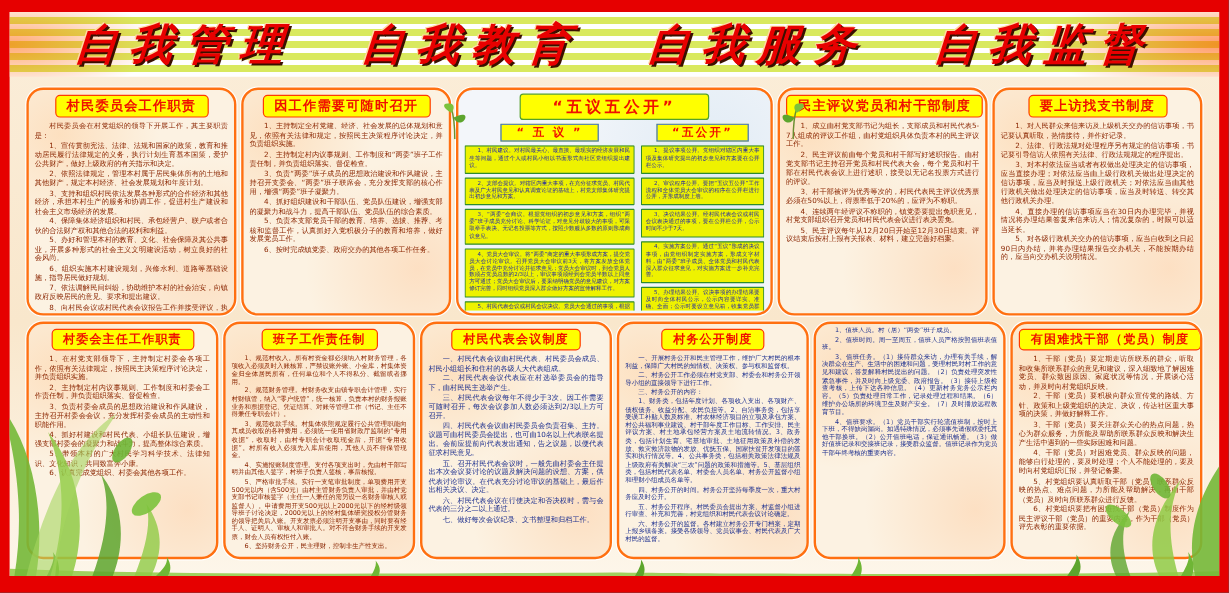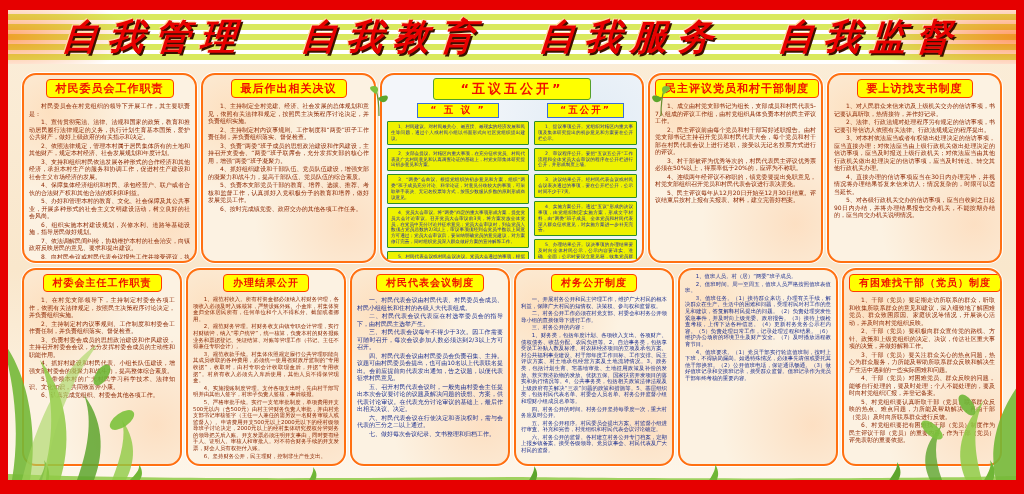--- a/index.html
+++ b/index.html
@@ -92,21 +92,21 @@
               <p>3、支持和组织村民依法发展各种形式的合作经济和其他经济，承担本村生产的服务和协调工作，促进村生产建设和社会主义市场经济的发展。</p>
               <p>4、保障集体经济组织和村民、承包经营户、联户或者合伙的合法财产权和其他合法的权利和利益。</p>
               <p>5、办好和管理本村的教育、文化、社会保障及其公共事业，开展多种形式的社会主义文明建设活动，树立良好的社会风尚。</p>
               <p>6、组织实施本村建设规划，兴修水利、道路等基础设施，指导居民做好规划。</p>
               <p>7、依法调解民间纠纷，协助维护本村的社会治安，向镇政府反映居民的意见、要求和提出建议。</p>
               <p>8、向村民会议或村民代表会议报告工作并接受评议，执行村民会议和村民代表会议的决议、决定。</p>
             </div>
         </section>
 
         <section class="panel narrow ink-red">
-          <h2 class="ptitle">最后作出相关决议</h2>
+          <h2 class="ptitle">因工作需要可随时召开</h2>
           <div class="pbody">
               <p>1、主持制定全村党建、经济、社会发展的总体规划和意见，依照有关法律和规定，按照民主决策程序讨论决定，并负责组织实施。</p>
               <p>2、主持制定村内议事规则、工作制度和“两委”班子工作责任制，并负责组织落实、督促检查。</p>
               <p>3、负责“两委”班子成员的思想政治建设和作风建设，主持召开支委会、“两委”班子联席会，充分发挥支部的核心作用，增强“两委”班子凝聚力。</p>
               <p>4、抓好组织建设和干部队伍、党员队伍建设，增强支部的凝聚力和战斗力，提高干部队伍、党员队伍的综合素质。</p>
               <p>5、负责本支部党员干部的教育、培养、选拔、推荐、考核和监督工作，认真抓好入党积极分子的教育和培养，做好发展党员工作。</p>
               <p>6、按时完成镇党委、政府交办的其他各项工作任务。</p>
             </div>
         </section>
 
@@ -168,21 +168,21 @@
               <p>1、在村党支部领导下，主持制定村委会各项工作，依照有关法律规定，按照民主决策程序讨论决定，并负责组织实施。</p>
               <p>2、主持制定村内议事规则、工作制度和村委会工作责任制，并负责组织落实、督促检查。</p>
               <p>3、负责村委会成员的思想政治建设和作风建设，主持召开村委会会议，充分发挥村委会成员的主动性和职能作用。</p>
               <p>4、抓好村建设和村民代表、小组长队伍建设，增强支部村委会的凝聚力和战斗力，提高整体综合素质。</p>
               <p>5、带领本村的广大村民学习科学技术、法律知识、文化知识，共同致富奔小康。</p>
               <p>6、认真完成党组织、村委会其他各项工作。</p>
             </div>
         </section>
 
         <section class="panel ink-red dense">
-          <h2 class="ptitle">办理结果公开</h2>
+          <h2 class="ptitle">班子工作责任制</h2>
           <div class="pbody">
               <p>1、规范村收入。所有村资金都必须纳入村财务管理，各项收入必须及时入账核算，严禁设账外账、小金库，村集体资金归全体居民所有，任何单位和个人不得私分、截留或者挪用。</p>
               <p>2、规范财务管理。村财务收支由镇专职会计管理，实行村财镇管，纳入“零户统管”，统一核算，负责本村的财务报账业务和票据登记、凭证结算、对账等管理工作（书记、主任不得兼任专职会计）。</p>
               <p>3、规范收款手续。村集体依照规定履行公共管理职能向其成员收取的各种费用，必须统一使用省财政厅监制的“专用收据”，收取时，由村专职会计收取现金后，开据“专用收据”。村所有收入必须先入库后使用，其他人员不得保管现金。</p>
               <p>4、实施报账制度管理。支付各项支出时，先由村干部写明并由其他人签字，村班子负责人签核，事后核报。</p>
               <p>5、严格审批手续。实行一支笔审批制度，单项费用开支500元以内（含500元）由村主管财务负责人审批，并由村党支部书记审核签字（主任一人兼任的需另设一名财务审核人或监督人）。申请费用开支500元以上2000元以下的经村级领导班子讨论决定，2000元以上的经村集体研究授权分管财务的领导把关后入账。开支发票必须注明开支事由，同时要有经手人、证明人、审核人和审批人。对不符合财务手续的开支发票，财会人员有权拒付入账。</p>
               <p>6、坚持财务公开，民主理财，控制非生产性支出。</p>
             </div>
         </section>
 

